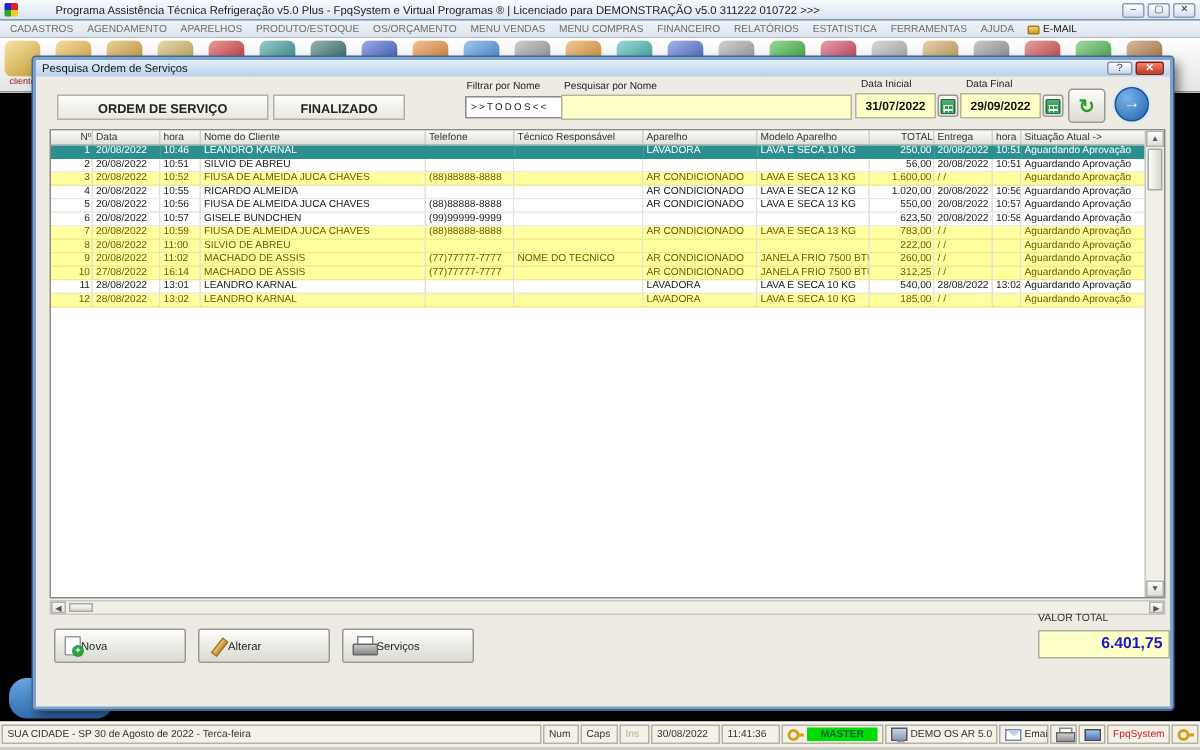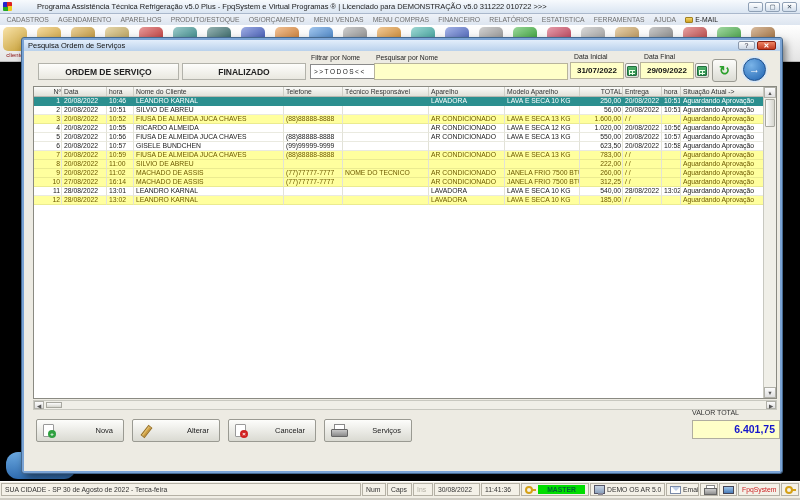--- a/index.html
+++ b/index.html
@@ -102,21 +102,21 @@
   .harrow{position:absolute;top:0;bottom:0;width:10px;font-size:5.5px;text-align:center;
     line-height:8px;background:linear-gradient(#fcfcfc,#dedede);border:1px solid #b0b0a8;color:#555;}
   .hthumb{position:absolute;left:12px;top:1px;height:6px;width:16px;
     background:linear-gradient(#fcfcfc,#d6d6ce);border:1px solid #a8a8a0;}
 
   
   .dlg-buttons{position:absolute;left:12px;top:379px;display:flex;gap:8px;}
   .dlg-btn{width:88px;height:23px;border:1px solid #9a9a92;border-radius:2px;
     background:linear-gradient(#fdfdfb,#dadad2);display:flex;align-items:center;
     font-size:7.5px;color:#222;padding-left:6px;font-family:"Liberation Sans",sans-serif;}
-  .dlg-btn .lbl{flex:1;text-align:right;padding-right:4px;overflow:hidden;white-space:nowrap;}
+  .dlg-btn .lbl{flex:1;text-align:left;padding-right:4px;overflow:hidden;white-space:nowrap;}
   .bic{flex:0 0 auto;position:relative;display:inline-block;}
   .bic.new-doc-icon,.bic.cancel-doc-icon,.bic.finish-doc-icon{width:11px;height:13px;
     background:#fff;border:1px solid #999;border-radius:1px;}
   .bic.new-doc-icon::after,.bic.cancel-doc-icon::after,.bic.finish-doc-icon::after{
     content:"";position:absolute;right:-3px;bottom:-2px;width:8px;height:8px;border-radius:50%;
     color:#fff;font:bold 6px/8px "Liberation Sans",sans-serif;text-align:center;}
   .bic.new-doc-icon::after{content:"+";background:#2fa040;}
   .bic.cancel-doc-icon::after{content:"\00d7";background:#d02020;}
   .bic.finish-doc-icon::after{content:"\2713";background:#2a9a2a;}
   .bic.pencil-icon{width:13px;height:14px;}
@@ -275,21 +275,21 @@
   <div class="blue-blob"></div>
 
   <div class="dialog">
     <div class="dlg-title">
       <span>Pesquisa Ordem de Serviços</span>
     </div>
     <span class="dlg-help">?</span>
     <span class="dlg-close">✕</span>
 
     <div class="fbox" style="left:14px;top:23px;width:141px;">ORDEM DE SERVIÇO</div>
-    <div class="fbox" style="left:158px;top:23px;width:124px;">FINALIZADO</div>
+    <div class="fbox" style="left:158px;top:23px;width:88px;">FINALIZADO</div>
 
     <div class="flabel" style="left:287px;top:14px;">Filtrar por Nome</div>
     <div class="combo" style="left:286px;top:24px;width:83px;">
       <span>&gt;&gt;TODOS&lt;&lt;</span>
       <span class="combo-arrow">▼</span>
     </div>
 
     <div class="flabel" style="left:352px;top:14px;">Pesquisar por Nome</div>
     <input class="yinput" style="left: 350px; top: 23px; width: 194px;" value="">
 
@@ -512,24 +512,20 @@
     <div class="dlg-buttons" id="dlg-buttons">
         <button class="dlg-btn">
           <span class="bic new-doc-icon"></span>
           <span class="lbl">Nova</span>
         </button>
         <button class="dlg-btn">
           <span class="bic pencil-icon"></span>
           <span class="lbl">Alterar</span>
         </button>
         <button class="dlg-btn">
-          <span class="bic cancel-doc-icon"></span>
-          <span class="lbl">Cancelar</span>
-        </button>
-        <button class="dlg-btn">
           <span class="bic report-printer-icon"></span>
           <span class="lbl">Serviços</span>
         </button>
       </div>
     <div class="valor-label">VALOR TOTAL</div>
     <div class="valor-box">6.401,75</div>
   </div>
 
   <div class="statusbar" id="status-bar">
       <div class="sb-panel" style="width: 360px;">

